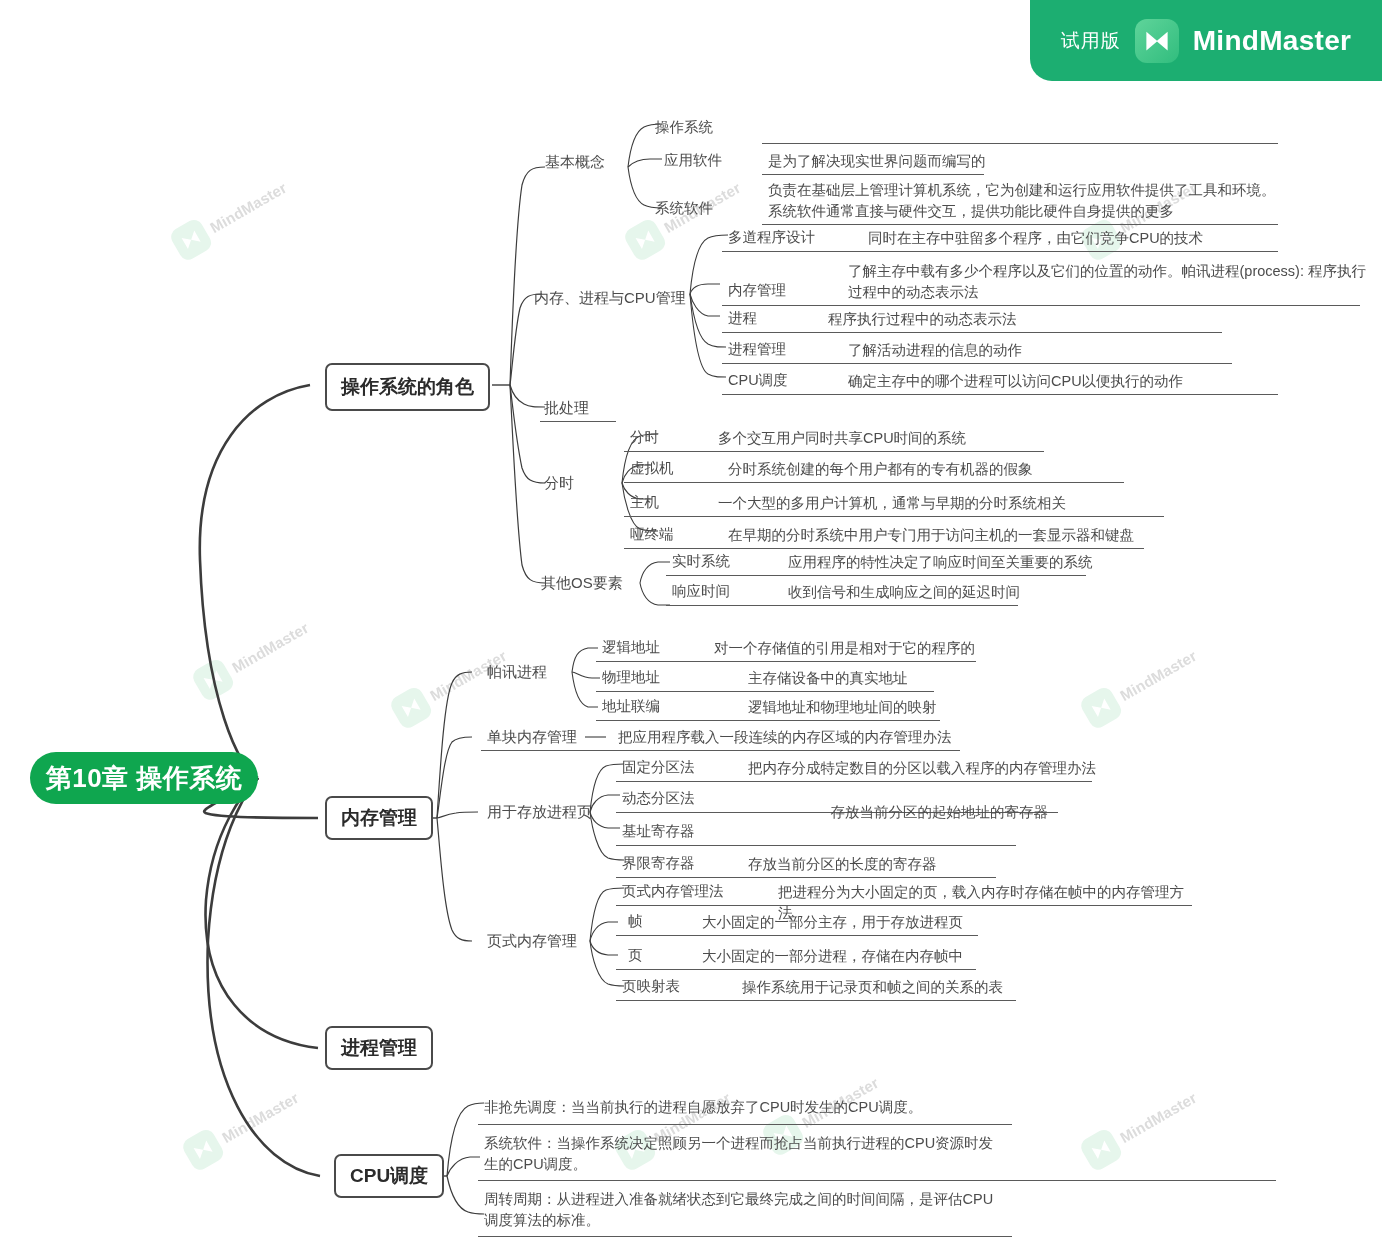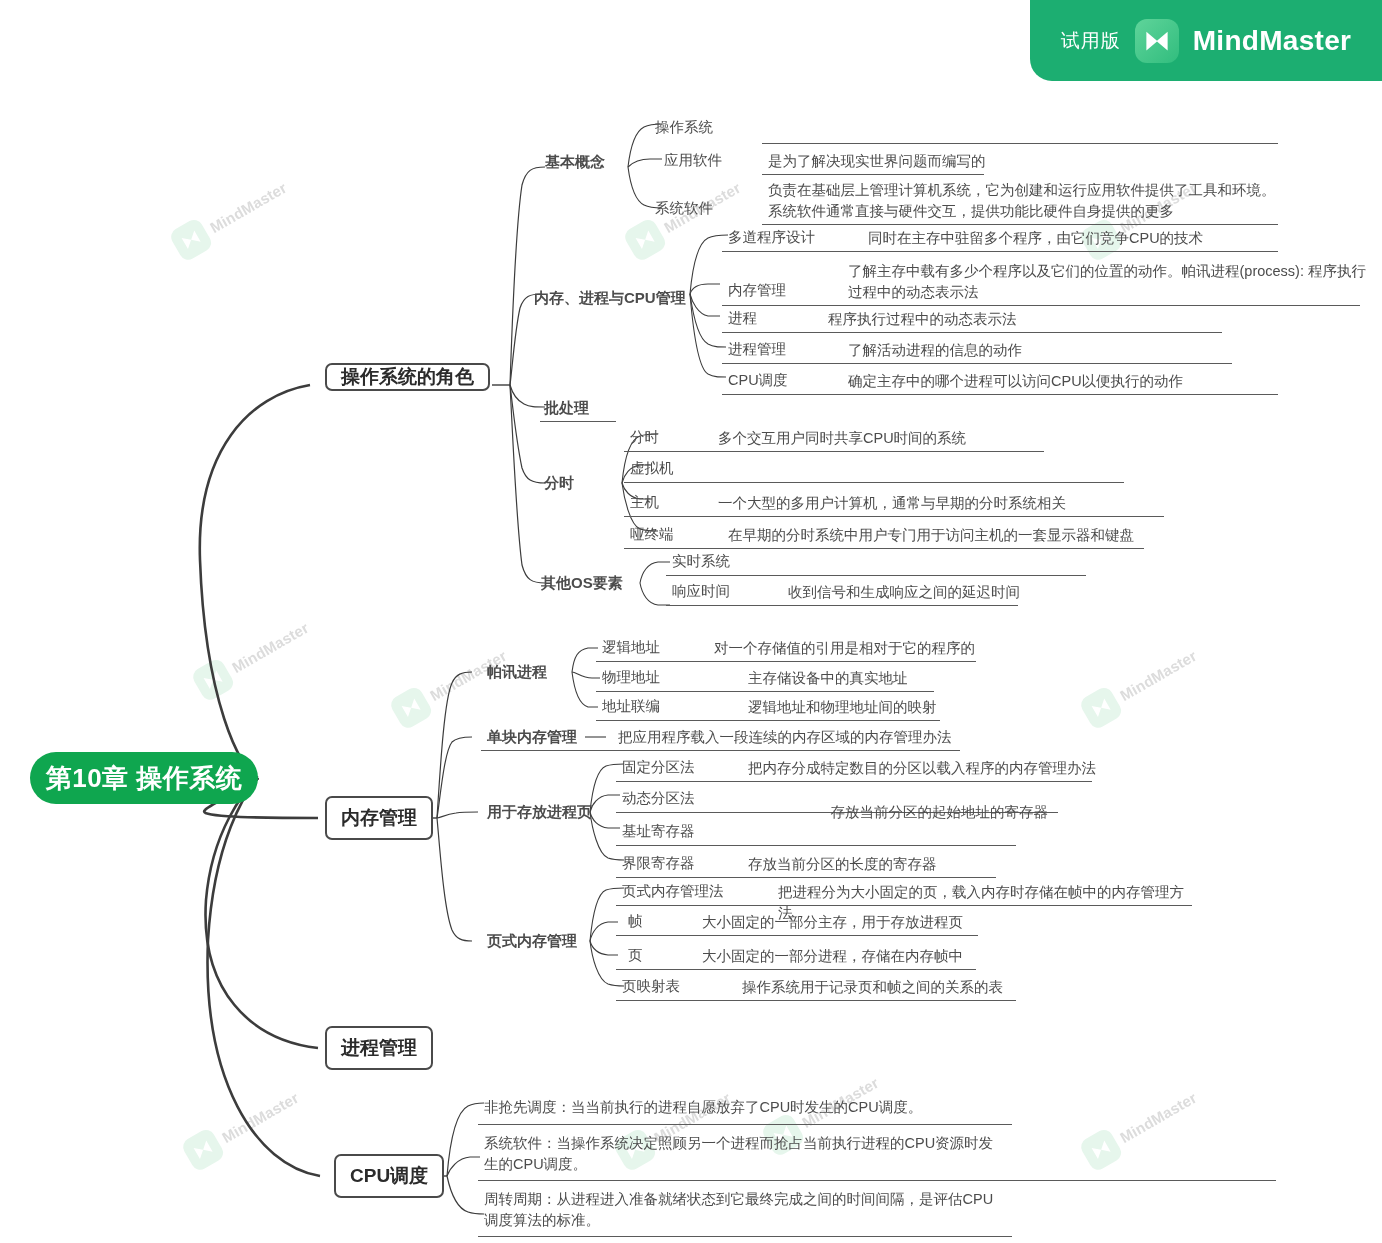--- a/index.html
+++ b/index.html
@@ -111,21 +111,20 @@
     white-space: nowrap;
     padding: 0 14px;
   }
 
   
   .branch-label {
     font-size: 15px;
     color: #4c4c4c;
     white-space: nowrap;
     line-height: 1.35;
-    font-weight: bold;
   }
 
   
   .leaf-label {
     font-size: 14.5px;
     color: #4c4c4c;
     white-space: nowrap;
     line-height: 1.35;
   }
 
@@ -294,21 +293,21 @@
     <span class="logo-box">
       <svg width="30" height="30" viewBox="0 0 24 24">
           <path d="M3.5 19.5V4.5l8.5 7.2 8.5-7.2v15l-8.5-7.2-8.5 7.2z" fill="#ffffff"></path>
         </svg>
     </span>
     <span class="brand">MindMaster</span>
   </div>
 
   <div class="node root-node" style="left:30px; top:752px; width:228px; height:52px;">第10章 操作系统</div>
 
-  <div class="node main-node" style="left:325px; top:363px; height:28px;">操作系统的角色</div>
+  <div class="node main-node" style="left:325px; top:363px; height:48px;">操作系统的角色</div>
   <div class="node main-node" style="left:325px; top:796px; height:44px;">内存管理</div>
   <div class="node main-node" style="left:325px; top:1026px; height:44px;">进程管理</div>
   <div class="node main-node" style="left:334px; top:1154px; height:44px;">CPU调度</div>
 
   <div class="node branch-label" style="left:545px; top:152px;">基本概念</div>
 
   <div class="node leaf-label" style="left:655px; top:118px;">操作系统</div>
   <div class="rule" style="left:762px; top:143px; width:516px;"></div>
 
   <div class="node leaf-label" style="left:664px; top:151px;">应用软件</div>
@@ -344,33 +343,35 @@
   <div class="node branch-label" style="left:544px; top:398px;">批处理</div>
   <div class="rule" style="left:540px; top:421px; width:76px;"></div>
 
   <div class="node branch-label" style="left:544px; top:473px;">分时</div>
 
   <div class="node leaf-label" style="left:630px; top:428px;">分时</div>
   <div class="node leaf-desc" style="left:718px; top:428px; width:360px;">多个交互用户同时共享CPU时间的系统</div>
   <div class="rule" style="left:624px; top:451px; width:420px;"></div>
 
   <div class="node leaf-label" style="left:630px; top:459px;">虚拟机</div>
+  <div class="node leaf-desc" style="left:728px; top:459px; width:380px;">分时系统创建的每个用户都有的专有机器的假象</div>
   <div class="rule" style="left:624px; top:482px; width:500px;"></div>
 
   <div class="node leaf-label" style="left:630px; top:493px;">主机</div>
   <div class="node leaf-desc" style="left:718px; top:493px; width:400px;">一个大型的多用户计算机，通常与早期的分时系统相关</div>
   <div class="rule" style="left:624px; top:516px; width:540px;"></div>
 
   <div class="node leaf-label" style="left:630px; top:525px;">哑终端</div>
   <div class="node leaf-desc" style="left:728px; top:525px; width:420px;">在早期的分时系统中用户专门用于访问主机的一套显示器和键盘</div>
   <div class="rule" style="left:624px; top:548px; width:520px;"></div>
 
   <div class="node branch-label" style="left:541px; top:573px;">其他OS要素</div>
 
   <div class="node leaf-label" style="left:672px; top:552px;">实时系统</div>
+  <div class="node leaf-desc" style="left:788px; top:552px; width:360px;">应用程序的特性决定了响应时间至关重要的系统</div>
   <div class="rule" style="left:666px; top:575px; width:420px;"></div>
 
   <div class="node leaf-label" style="left:672px; top:582px;">响应时间</div>
   <div class="node leaf-desc" style="left:788px; top:582px; width:320px;">收到信号和生成响应之间的延迟时间</div>
   <div class="rule" style="left:666px; top:605px; width:352px;"></div>
 
   <div class="node branch-label" style="left:487px; top:662px;">帕讯进程</div>
 
   <div class="node leaf-label" style="left:602px; top:638px;">逻辑地址</div>
   <div class="node leaf-desc" style="left:714px; top:638px; width:320px;">对一个存储值的引用是相对于它的程序的</div>

